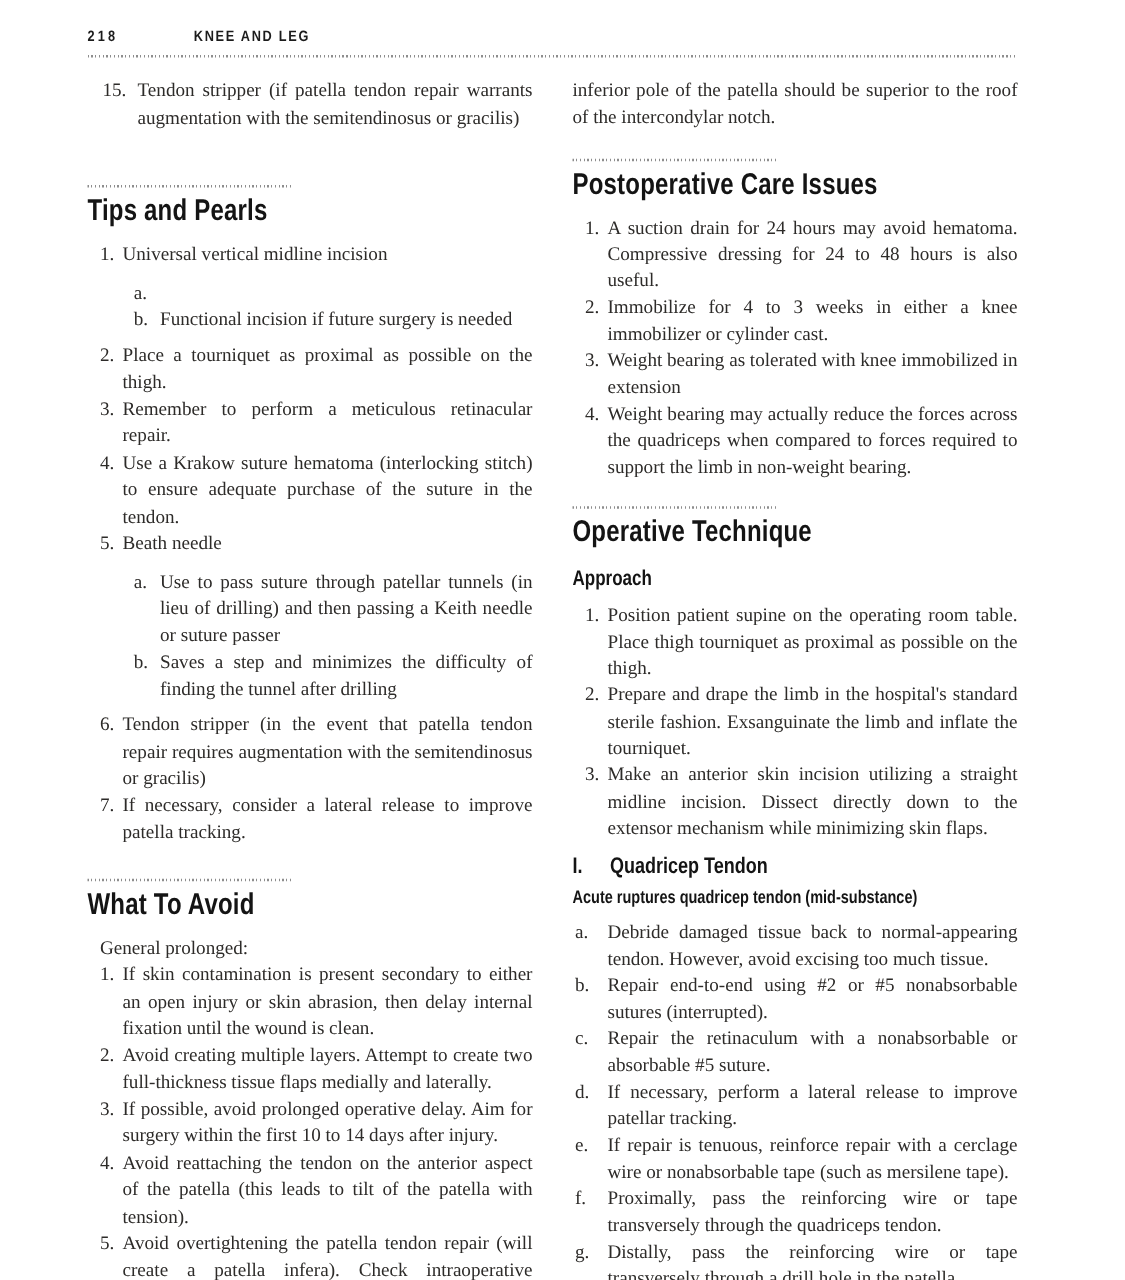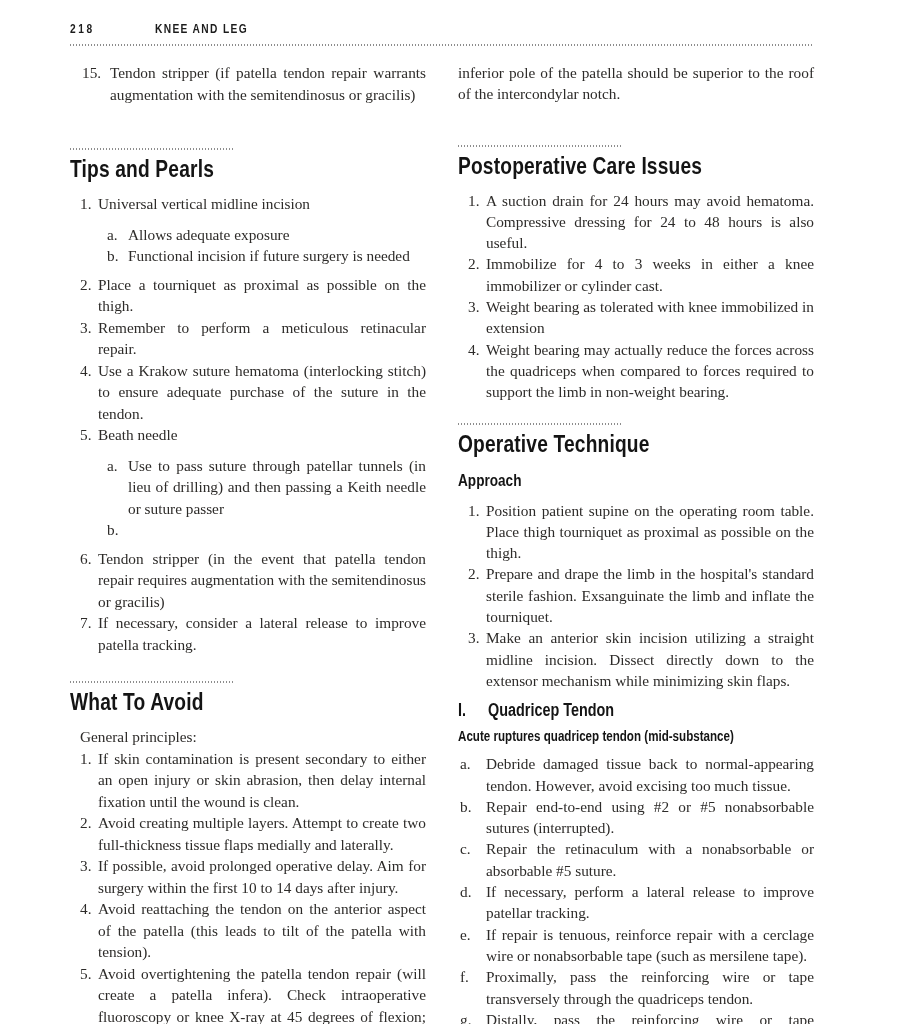--- a/index.html
+++ b/index.html
@@ -77,21 +77,21 @@
   .li .text   { flex: 1 1 auto; text-align: justify; }
   .num  .marker { margin-left: 10px; width: 18px; }
   .wide .marker { margin-left: 12px;    width: 28px; }
   .sublist { margin: 9px 0 7px 0; }
   .sub .marker { margin-left: 37px; width: 21px; }
   .alpha .marker { margin-left: 2px; width: 26px; }
   .cont { text-align: justify; }
   .intro { padding-left: 10px; }
   .sec-tips  { margin-top: 43px; }
   .sec-avoid { margin-top: 26px; }
-  .sec-postop { margin-top: 40px; }
+  .sec-postop { margin-top: 22px; }
   .sec-oper   { margin-top: 20px; }
 </style>
 </head>
 <body>
 
 <div class="page">
 
   <div class="running-header">
     <span class="pagenum">218</span>
     <span class="rhead">KNEE AND LEG</span>
@@ -109,21 +109,20 @@
       <div class="dotted sec-rule"></div>
       <h2>Tips and Pearls</h2>
 
       <div class="li num">
         <span class="marker">1.</span>
         <span class="text">Universal vertical midline incision</span>
       </div>
       <div class="sublist">
         <div class="li sub">
           <span class="marker">a.</span>
-          <span class="text">Allows adequate exposure</span>
         </div>
         <div class="li sub">
           <span class="marker">b.</span>
           <span class="text">Functional incision if future surgery is needed</span>
         </div>
       </div>
       <div class="li num">
         <span class="marker">2.</span>
         <span class="text">Place a tourniquet as proximal as possible on the thigh.</span>
       </div>
@@ -139,36 +138,37 @@
         <span class="marker">5.</span>
         <span class="text">Beath needle</span>
       </div>
       <div class="sublist">
         <div class="li sub">
           <span class="marker">a.</span>
           <span class="text">Use to pass suture through patellar tunnels (in lieu of drilling) and then passing a Keith needle or suture passer</span>
         </div>
         <div class="li sub">
           <span class="marker">b.</span>
+          <span class="text">Saves a step and minimizes the difficulty of finding the tunnel after drilling</span>
         </div>
       </div>
       <div class="li num">
         <span class="marker">6.</span>
         <span class="text">Tendon stripper (in the event that patella tendon repair requires augmentation with the semitendinosus or gracilis)</span>
       </div>
       <div class="li num">
         <span class="marker">7.</span>
         <span class="text">If necessary, consider a lateral release to improve patella tracking.</span>
       </div>
     </section>
 
     <section class="sec-avoid">
       <div class="dotted sec-rule"></div>
       <h2>What To Avoid</h2>
-      <p class="intro">General principles:</p>
+      <p class="intro">General prolonged:</p>
       <div class="li num">
         <span class="marker">1.</span>
         <span class="text">If skin contamination is present secondary to either an open injury or skin abrasion, then delay internal fixation until the wound is clean.</span>
       </div>
       <div class="li num">
         <span class="marker">2.</span>
         <span class="text">Avoid creating multiple layers. Attempt to create two full-thickness tissue flaps medially and laterally.</span>
       </div>
       <div class="li num">
         <span class="marker">3.</span>

